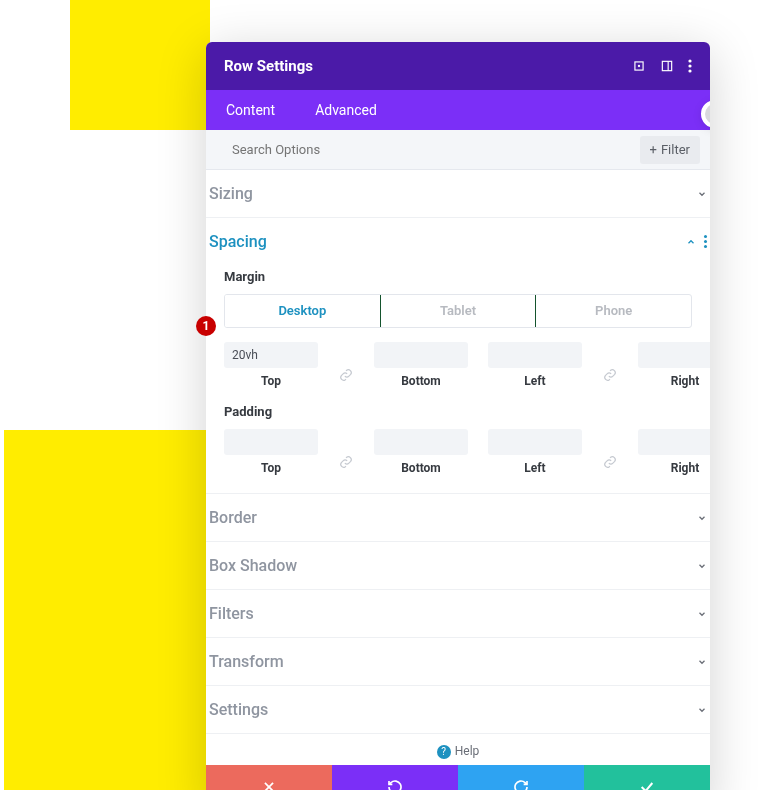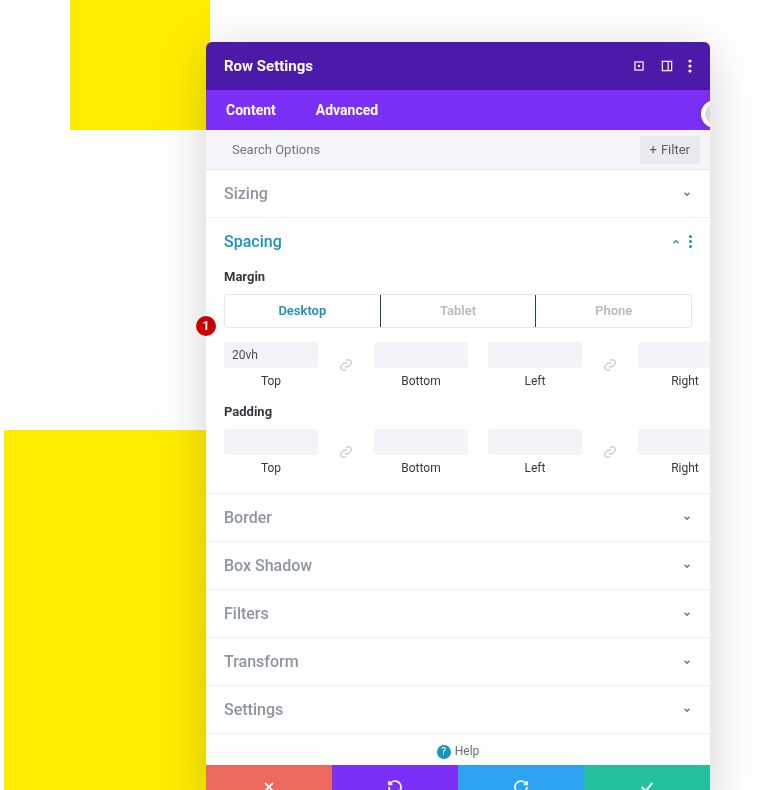--- a/index.html
+++ b/index.html
@@ -7,47 +7,47 @@
     .bg-shape{position:absolute;z-index:0}
     .bg-top{left:70px;top:-10px;width:140px;height:140px;background:#ffed00}
     .bg-bottom{left:4px;top:430px;width:550px;height:360px;background:#ffed00}
     .modal{position:absolute;left:206px;top:42px;width:504px;background:#fff;border-radius:6px;box-shadow:0 10px 50px rgba(0,0,0,.18);overflow:hidden;z-index:2;display:flex;flex-direction:column}
     .header{background:#4b1aa8;height:48px;display:flex;align-items:center;justify-content:space-between;padding:0 18px}
     .hdr-title{color:#fff;font-weight:700;font-size:15px}
     .hdr-actions{display:flex;gap:14px;align-items:center;color:#fff}
     .hdr-actions svg{display:block}
     .hic{cursor:pointer}
     .tabs{background:#7b2ff7;height:40px;display:flex;align-items:stretch;position:relative}
-    .tab{color:#fff;font-size:14px;font-weight:700;padding:8px 20px;display:flex;align-items:center;cursor:pointer}
+    .tab{color:#fff;font-size:14px;font-weight:400;padding:8px 20px;display:flex;align-items:center;cursor:pointer}
     .tab.active{background:#8e4df9}
     .ext-close{position:absolute;right:-19px;top:58px;width:28px;height:28px;border-radius:50%;border:4px solid #fff;background:#d8d8de;color:#fff;display:flex;align-items:center;justify-content:center;z-index:3;box-shadow:0 2px 10px rgba(0,0,0,0.1);cursor:pointer}
     .search-row{height:40px;background:#f4f6f9;border-bottom:1px solid #e5e8ee;display:flex;align-items:center;padding:0 10px 0 26px}
     .search-row input{flex:1;border:none;background:transparent;font-size:13px;color:#90959c;outline:none}
     .filter-btn{height:28px;background:#e9ebef;border-radius:3px;padding:0 10px;display:flex;align-items:center;font-size:13px;color:#5a5e66;gap:4px;cursor:pointer}
     .body{flex:1;background:#fff}
     .section{border-bottom:1px solid #eef0f3}
-    .sec-head{display:flex;align-items:center;justify-content:space-between;padding:14px 18px;cursor:pointer}
+    .sec-head{display:flex;align-items:center;justify-content:space-between;padding:14px 3px;cursor:pointer}
     .sec-title{font-size:16px;color:#8f95a0;font-weight:500}
     .sec-title.open{color:#1d91c0}
     .sec-right{display:flex;align-items:center;gap:8px;color:#6a6e77}
     .sec-right.open{color:#1d91c0}
     .chv{width:10px;height:10px}
     .dots3{display:flex;flex-direction:column;gap:2px}
     .dots3 span{width:3px;height:3px;border-radius:50%;background:currentColor}
     .sec-body{padding:0 18px 18px 18px}
     .grp-label{font-size:13px;font-weight:700;color:#363a40;margin-top:4px;margin-bottom:10px}
     .device-tabs{display:flex;border:1px solid #e3e6ec;border-radius:3px;overflow:hidden;margin-bottom:14px}
     .dtab{flex:1;text-align:center;height:32px;line-height:32px;font-size:13px;font-weight:600;color:#b7bac0;cursor:pointer}
     .dtab.active{color:#1d91c0;background:#fff}
     .dtab:not(:last-child){border-right:1px solid #14532d}
     .quad{display:flex;align-items:flex-start;gap:6px}
-    .pair{display:flex;gap:20px;align-items:center}
+    .pair{display:flex;gap:20px;align-items:flex-end}
     .cell{display:flex;flex-direction:column;align-items:center;gap:6px}
     .inp{width:94px;height:26px;background:#f2f4f7;border:none;border-radius:3px;font-size:12px;padding:0 8px;color:#4a4e57;outline:none}
-    .lbl{font-size:12px;color:#363a40;font-weight:400}
+    .lbl{font-size:12px;color:#363a40;font-weight:700}
     .linkic{width:16px;height:26px;display:flex;align-items:center;justify-content:center;color:#c5c9d0}
     .vdiv{width:1px;height:26px;background:#e3e6ec;margin:0 4px}
     .help-row{text-align:center;padding:10px 12px 6px;font-size:12px;color:#6a6e77}
     .help-row .q{display:inline-flex;width:14px;height:14px;border-radius:50%;background:#1d91c0;color:#fff;align-items:center;justify-content:center;font-size:10px;margin-right:4px}
     .footer{display:flex;height:44px}
     .fbtn{flex:1;display:flex;align-items:center;justify-content:center;color:#fff;cursor:pointer}
     .f-red{background:#ec6a5d}
     .f-purple{background:#7b2ff7}
     .f-blue{background:#2ea3f2}
     .f-green{background:#22c19c}

